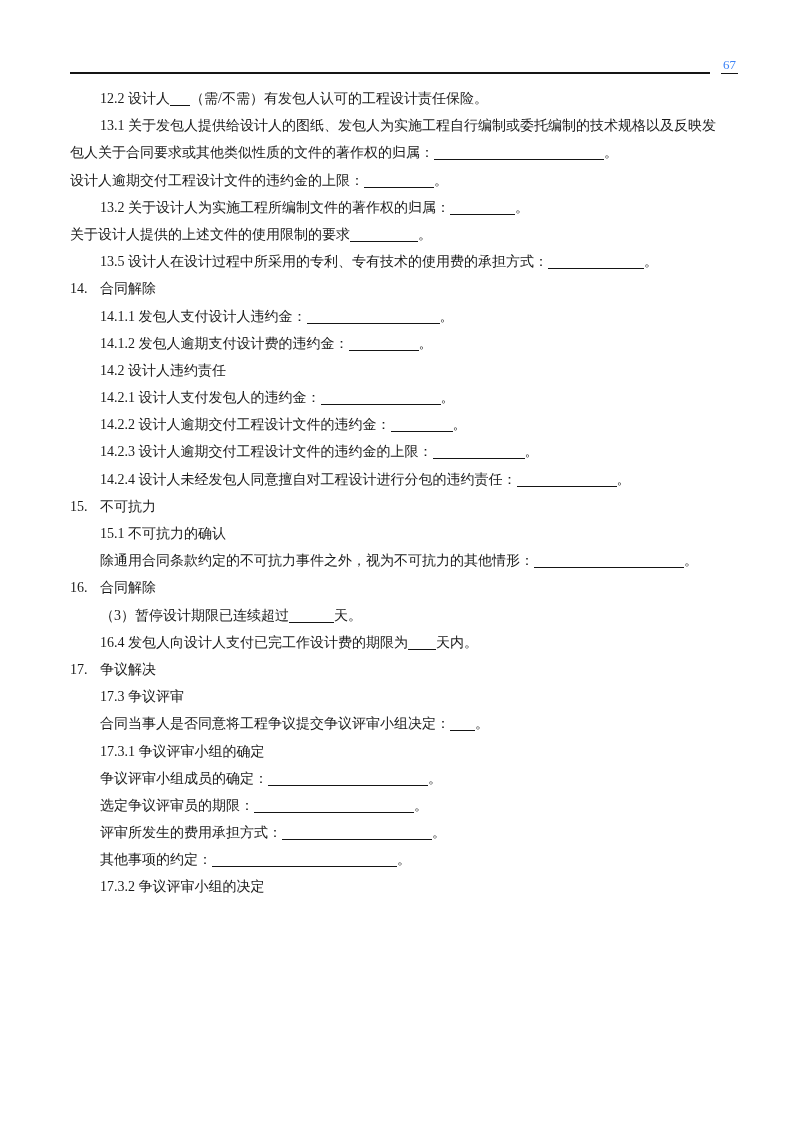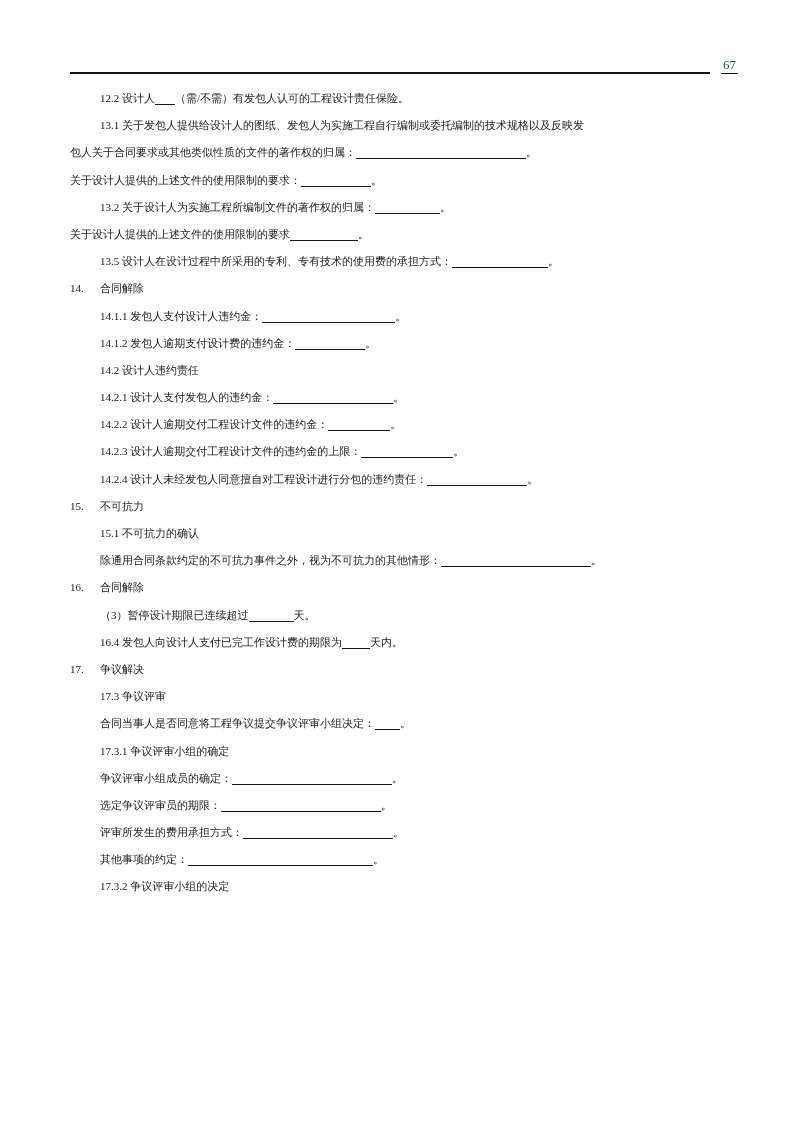--- a/index.html
+++ b/index.html
@@ -4,23 +4,23 @@
 <style>
   html,body{margin:0;padding:0;background:#ffffff;}
   .page{
     width:793px;height:1122px;background:#ffffff;position:relative;overflow:hidden;
     font-family:"Liberation Serif","DejaVu Serif",serif;color:#1a1a1a;
   }
   .header{display:flex;align-items:flex-end;margin:0 55px 0 70px;padding-top:57px;}
   .header-rule{flex:1;border-bottom:2px solid #151515;height:10px;}
   .page-num{
     font-size:13px;line-height:16px;border-bottom:1px solid #151515;
-    margin-left:11px;padding:0 2px;color:#14532d;
+    margin-left:11px;padding:0 2px;color:#3b82f6;
   }
-  .content{margin:11px 40px 0 70px;font-size:11px;}
+  .content{margin:11px 40px 0 70px;font-size:14px;}
   .line{height:27.2px;line-height:27.2px;white-space:pre;}
   .line.sub{padding-left:30px;}
   .line.flush{padding-left:0;}
   .num{display:inline-block;width:30px;}
   .blank{
     display:inline-block;height:13px;border-bottom:1px solid #151515;
     vertical-align:-3px;
   }
 </style>
 </head>
@@ -28,21 +28,21 @@
 
 <div class="page">
   <div class="header">
     <div class="header-rule"></div>
     <span class="page-num">67</span>
   </div>
   <div class="content">
       <div class="line sub"><span>12.2 设计人</span><span class="blank" style="width: 20px;"></span><span>（需/不需）有发包人认可的工程设计责任保险。</span></div>
       <div class="line sub"><span>13.1 关于发包人提供给设计人的图纸、发包人为实施工程自行编制或委托编制的技术规格以及反映发</span></div>
       <div class="line flush"><span>包人关于合同要求或其他类似性质的文件的著作权的归属：</span><span class="blank" style="width: 170px;"></span><span>。</span></div>
-      <div class="line flush"><span>关于设计人提供的上述文件的使用限制的要求：</span><span class="blank" style="width: 70px;"></span><span>。</span></div>
+      <div class="line flush"><span>设计人逾期交付工程设计文件的违约金的上限：</span><span class="blank" style="width: 70px;"></span><span>。</span></div>
       <div class="line sub"><span>13.2 关于设计人为实施工程所编制文件的著作权的归属：</span><span class="blank" style="width: 65px;"></span><span>。</span></div>
       <div class="line flush"><span>关于设计人提供的上述文件的使用限制的要求</span><span class="blank" style="width: 68px;"></span><span>。</span></div>
       <div class="line sub"><span>13.5 设计人在设计过程中所采用的专利、专有技术的使用费的承担方式：</span><span class="blank" style="width: 96px;"></span><span>。</span></div>
       <div class="line top"><span class="num">14.</span><span>合同解除</span></div>
       <div class="line sub"><span>14.1.1 发包人支付设计人违约金：</span><span class="blank" style="width: 133px;"></span><span>。</span></div>
       <div class="line sub"><span>14.1.2 发包人逾期支付设计费的违约金：</span><span class="blank" style="width: 70px;"></span><span>。</span></div>
       <div class="line sub"><span>14.2 设计人违约责任</span></div>
       <div class="line sub"><span>14.2.1 设计人支付发包人的违约金：</span><span class="blank" style="width: 120px;"></span><span>。</span></div>
       <div class="line sub"><span>14.2.2 设计人逾期交付工程设计文件的违约金：</span><span class="blank" style="width: 62px;"></span><span>。</span></div>
       <div class="line sub"><span>14.2.3 设计人逾期交付工程设计文件的违约金的上限：</span><span class="blank" style="width: 92px;"></span><span>。</span></div>

